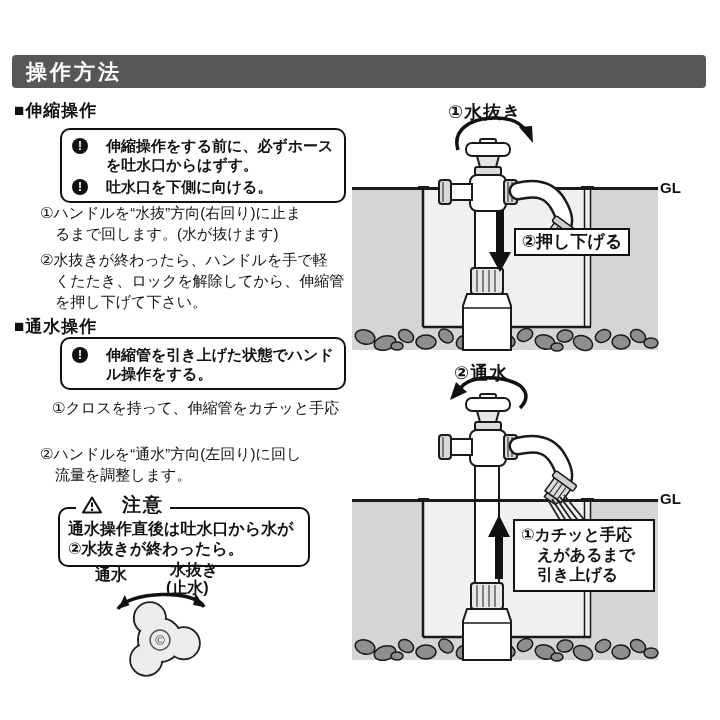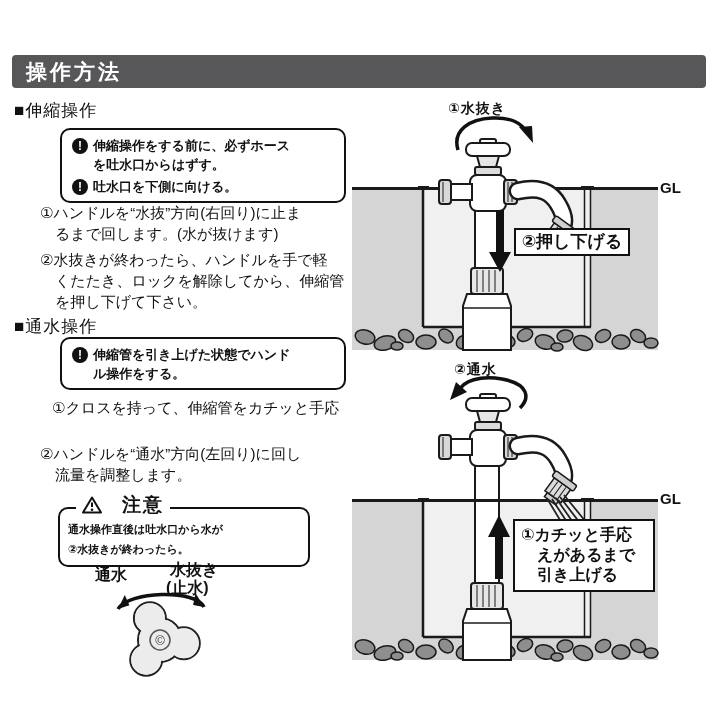--- a/index.html
+++ b/index.html
@@ -7,50 +7,50 @@
     position:relative;width:720px;height:720px;background:#fff;overflow:hidden;
     font-family:"Liberation Sans","DejaVu Sans",sans-serif;color:#111;
   }
   .abs{position:absolute;}
   
   .hdr{
     left:12px;top:55px;width:680px;height:33px;background:#57575a;border-radius:4px;
     color:#fff;font-size:21px;font-weight:bold;line-height:33px;padding-left:14px;
     letter-spacing:3px;
   }
-  .sec-h{font-size:17px;font-weight:normal;letter-spacing:1px;}
+  .sec-h{font-size:17px;font-weight:bold;letter-spacing:1px;}
   
   .warnbox{
     border:2.5px solid #111;border-radius:10px;background:#fff;
     padding:6px 6px 5px 8px;box-sizing:border-box;
   }
   .warnrow{display:flex;align-items:flex-start;margin-bottom:3px;}
   .warnrow:last-child{margin-bottom:0;}
   .bang{
     flex:0 0 16px;width:16px;height:16px;border-radius:50%;background:#111;color:#fff;
     font-size:12px;font-weight:bold;text-align:center;line-height:16px;margin:2px 5px 0 2px;
   }
-  .warntxt{font-size:13px;font-weight:bold;line-height:19px;}
+  .warntxt{font-size:15px;font-weight:bold;line-height:19px;margin-left:13px;}
   
   .step{font-size:15px;line-height:21px;}
   .step .ln{white-space:nowrap;}
   .step .cont{padding-left:15px;}
   
   .cautionbox{
     left:58px;top:507px;width:252px;height:60px;border:2.5px solid #111;border-radius:10px;
     background:#fff;box-sizing:border-box;
   }
   .cautiontitle{
     left:76px;top:492px;background:#fff;padding:0 6px;display:flex;align-items:center;gap:20px;
     height:26px;z-index:3;
   }
   .cautiontitle span{font-size:19px;font-weight:bold;letter-spacing:2px;}
-  .cautiontxt{left:68px;top:519px;font-size:11px;font-weight:bold;line-height:20px;z-index:3;}
-  
-  .illus-label{font-size:14px;font-weight:bold;letter-spacing:1px;}
+  .cautiontxt{left:68px;top:519px;font-size:16px;font-weight:bold;line-height:20px;z-index:3;}
+  
+  .illus-label{font-size:18px;font-weight:bold;letter-spacing:1px;}
   .gl{font-size:15px;font-weight:bold;}
   .actionbox{
     border:2.5px solid #111;background:#fff;font-weight:bold;box-sizing:border-box;text-align:center;
   }
   .actionbox.single{width:116px;height:28px;font-size:17px;line-height:23px;}
   .actionbox.multi{width:142px;padding:4px 4px 5px 6px;font-size:16px;line-height:20px;text-align:left;}
   .actionbox.multi .ln2{padding-left:16px;}
   .knoblbl{font-size:16px;font-weight:bold;}
   svg{display:block;}
 </style>

